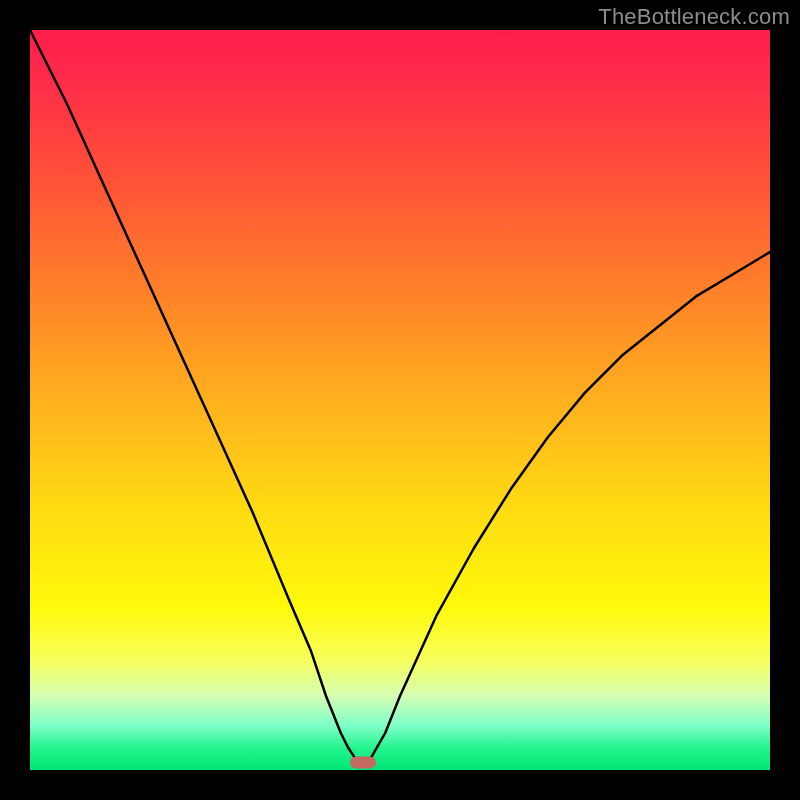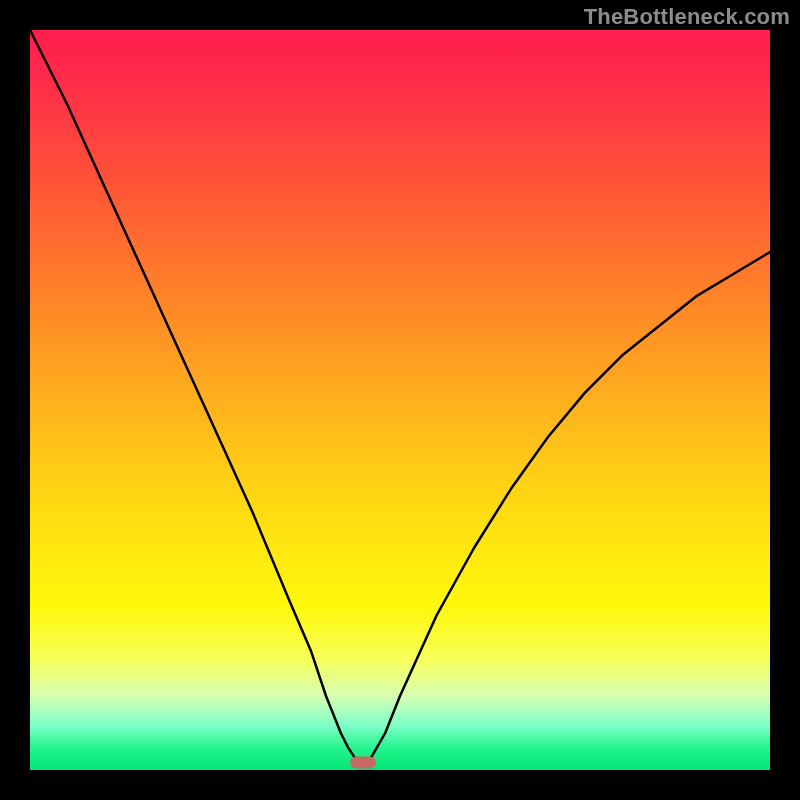--- a/index.html
+++ b/index.html
@@ -10,21 +10,20 @@
     background: #000;
     overflow: hidden;
     font-family: Arial, Helvetica, sans-serif;
   }
   .frame {
     position: absolute;
     top: 0; left: 0;
     width: 800px;
     height: 800px;
     background: #000;
-    font-weight: bold;
   }
   .plot-area {
     position: absolute;
     top: 30px;
     left: 30px;
     width: 740px;
     height: 740px;
     overflow: hidden;
   }
   .gradient {

